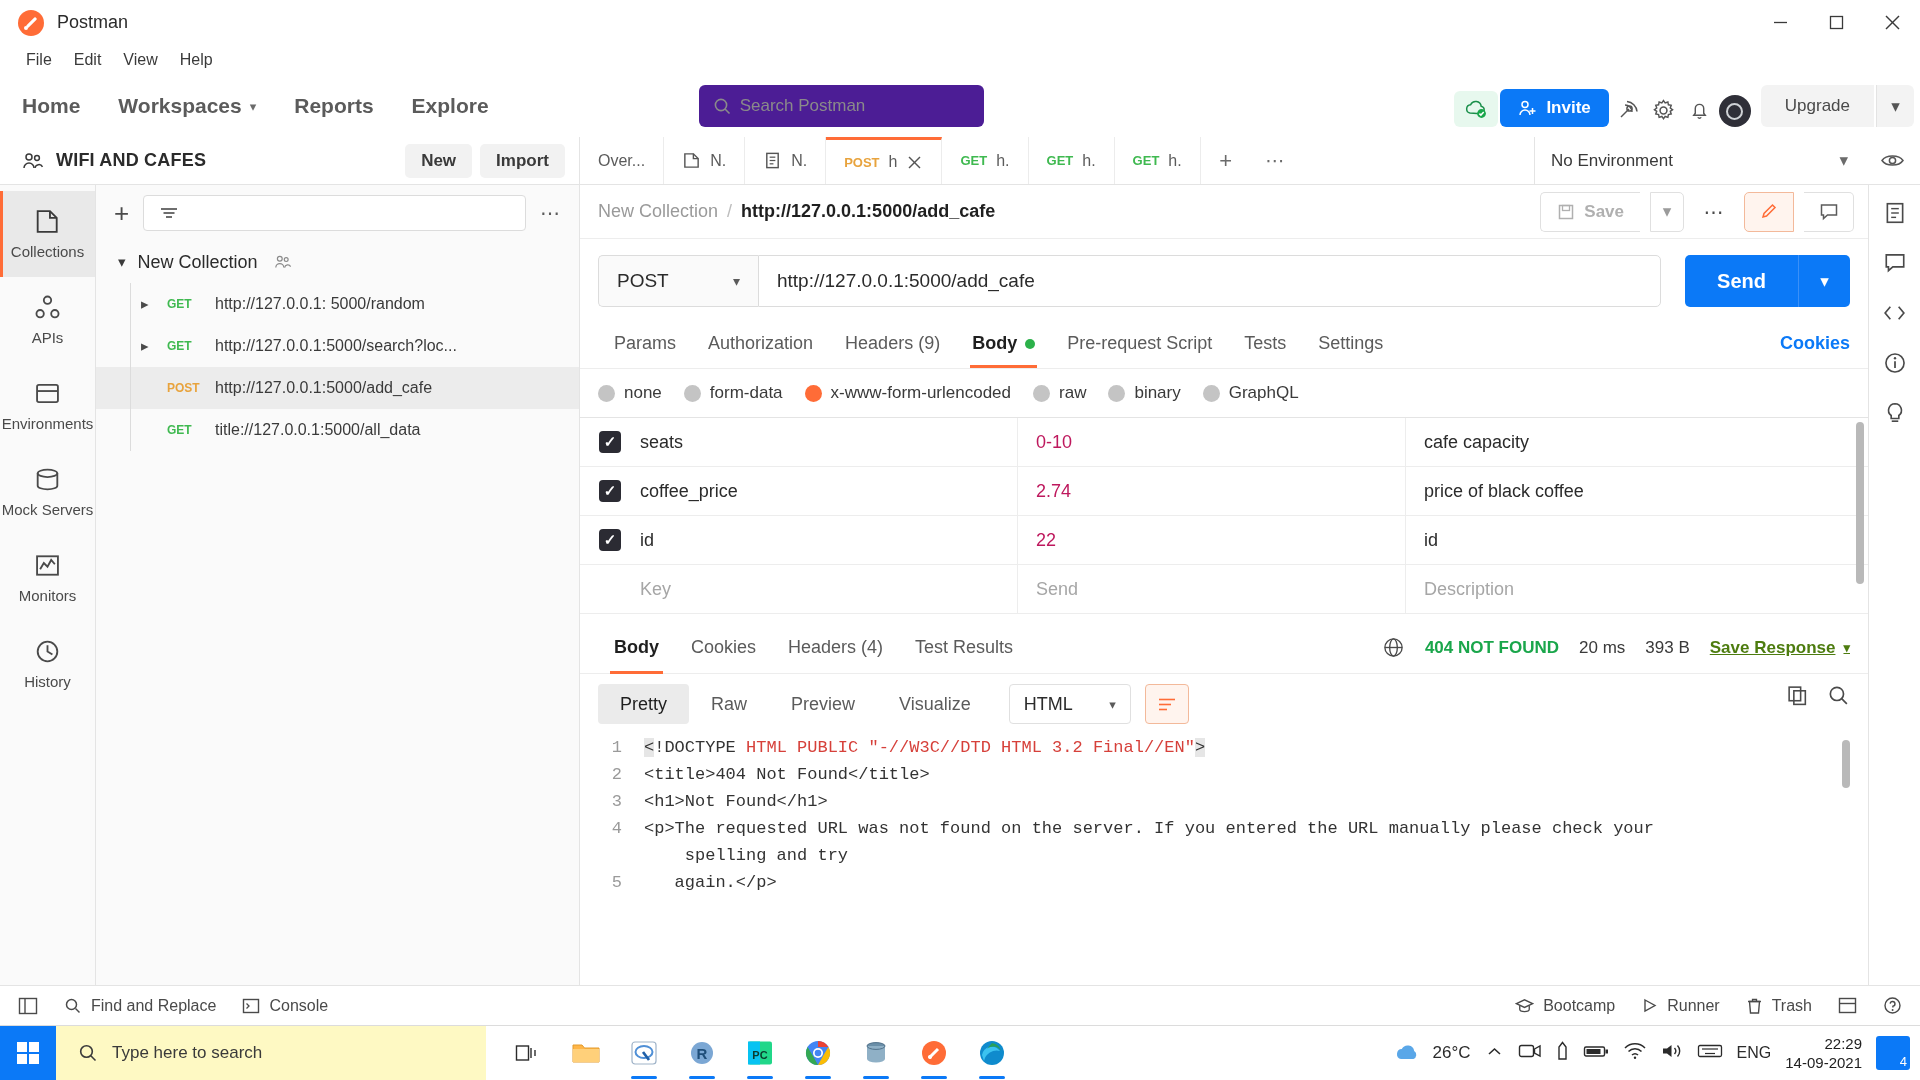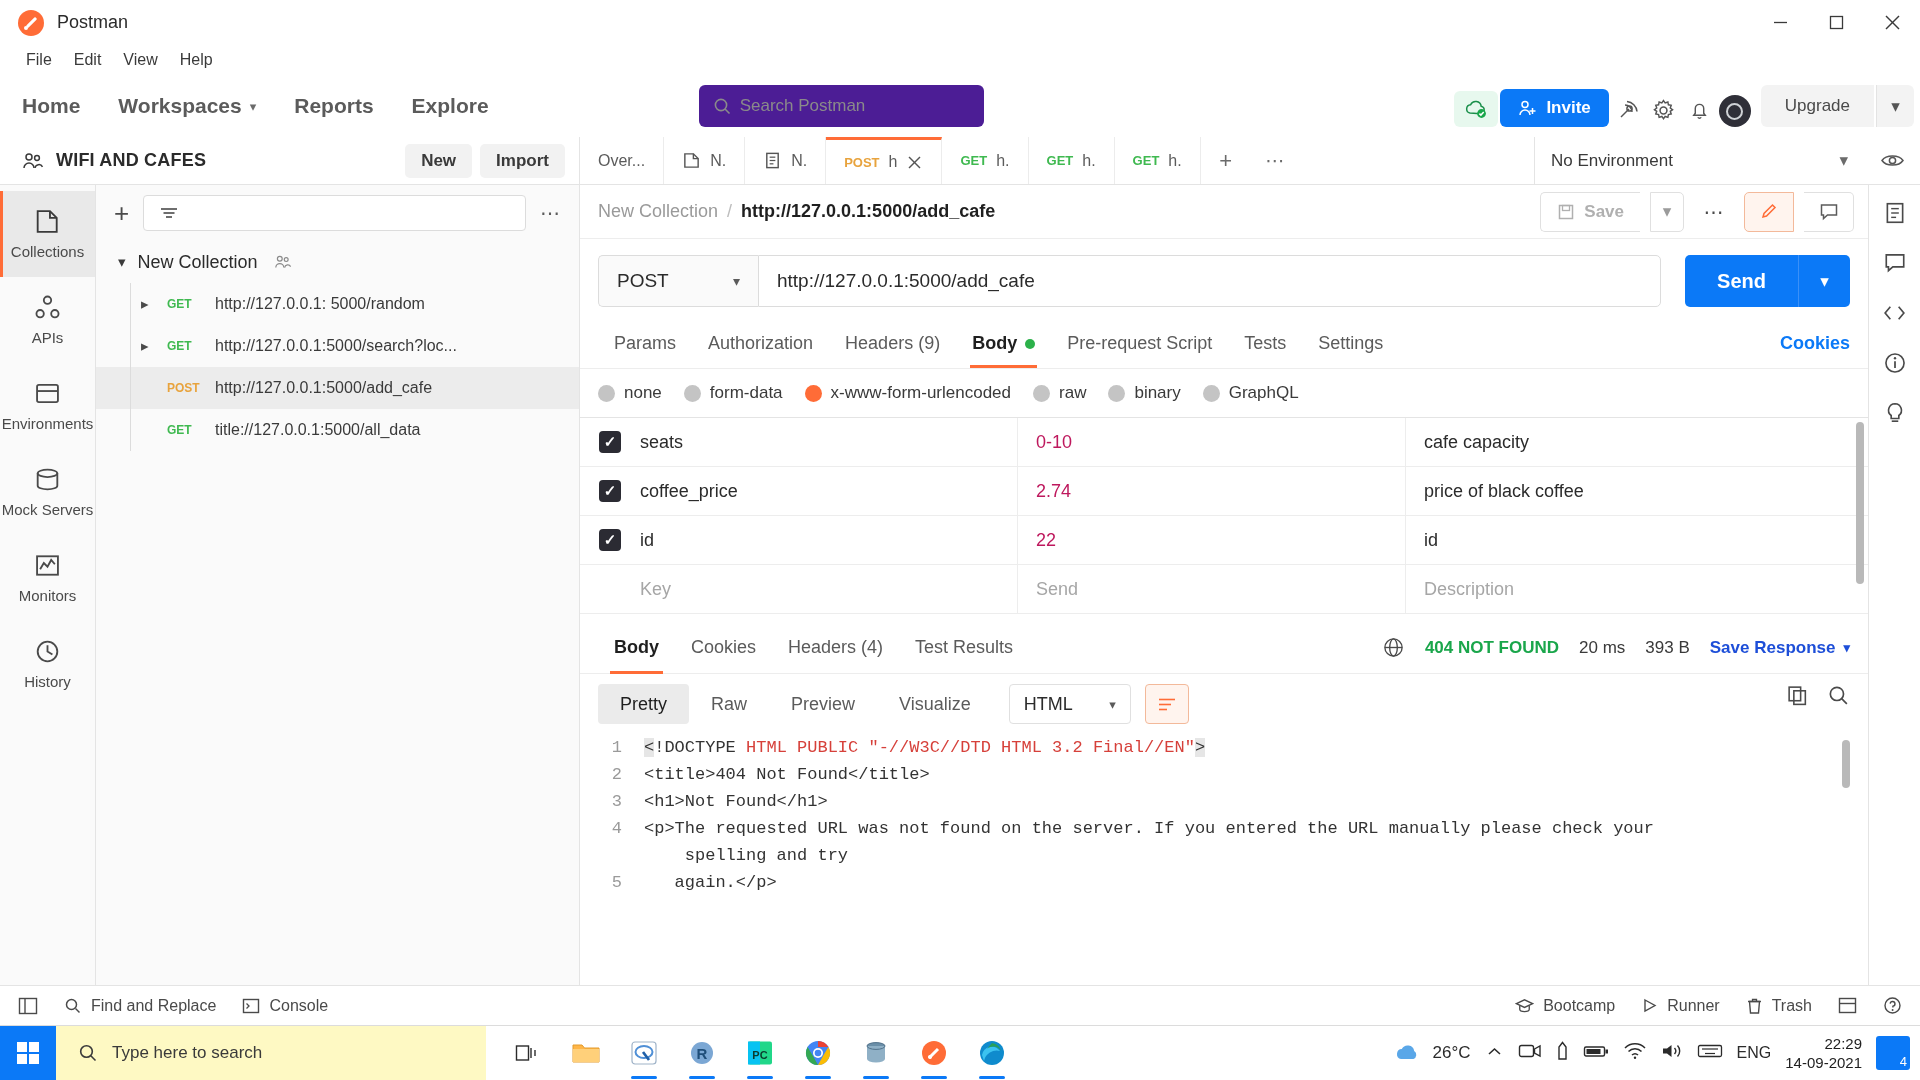--- a/index.html
+++ b/index.html
@@ -229,21 +229,21 @@
   .ph-txt { color: #a6a6a6; }
 
   
   .respbar { display: flex; align-items: center; padding: 0 18px; border-bottom: 1px solid #ededed; height: 52px; margin-top: 8px; }
   .resp-tab { padding: 0 16px; font-size: 18px; color: #5b5b5b; height: 52px; display: flex; align-items: center; position: relative; }
   .resp-tab.active { color: #1f1f1f; font-weight: bold; }
   .resp-tab.active::after { content: ""; position: absolute; left: 12px; right: 12px; bottom: 0; height: 3px; background: #ff6c37; }
   .resp-meta { margin-left: auto; display: flex; align-items: center; gap: 20px; font-size: 17px; }
   .status-404 { color: #1aa64b; font-weight: bold; }
   .meta-muted { color: #3a3a3a; }
-  .save-resp { color: #1d4ed8; font-weight: bold; display: flex; align-items: center; gap: 8px; }
+  .save-resp { color: #4d7c0f; font-weight: bold; display: flex; align-items: center; gap: 8px; text-decoration: underline; }
 
   .viewbar { display: flex; align-items: flex-start; gap: 0; padding: 10px 18px; }
   .vtab { height: 40px; padding: 0 22px; display: flex; align-items: center; font-size: 18px; color: #5b5b5b; border-radius: 4px; }
   .vtab.active { background: #ebebeb; color: #1f1f1f; }
   .lang-select {
     margin-left: 16px; height: 40px; width: 122px; border: 1px solid #e0e0e0; border-radius: 4px;
     display: flex; align-items: center; justify-content: space-between; padding: 0 14px; font-size: 18px; color: #2b2b2b;
   }
   .wrap-btn {
     margin-left: 14px; height: 40px; width: 44px; border: 1px solid #f3b99a; background: #fff4ee;

